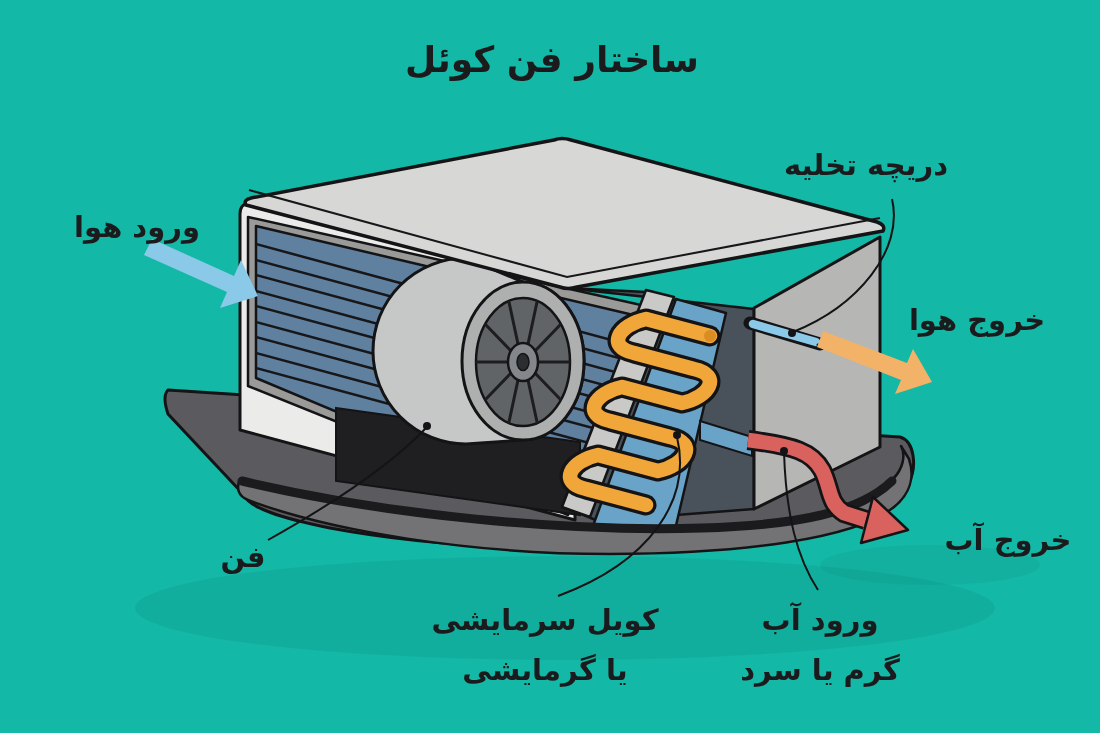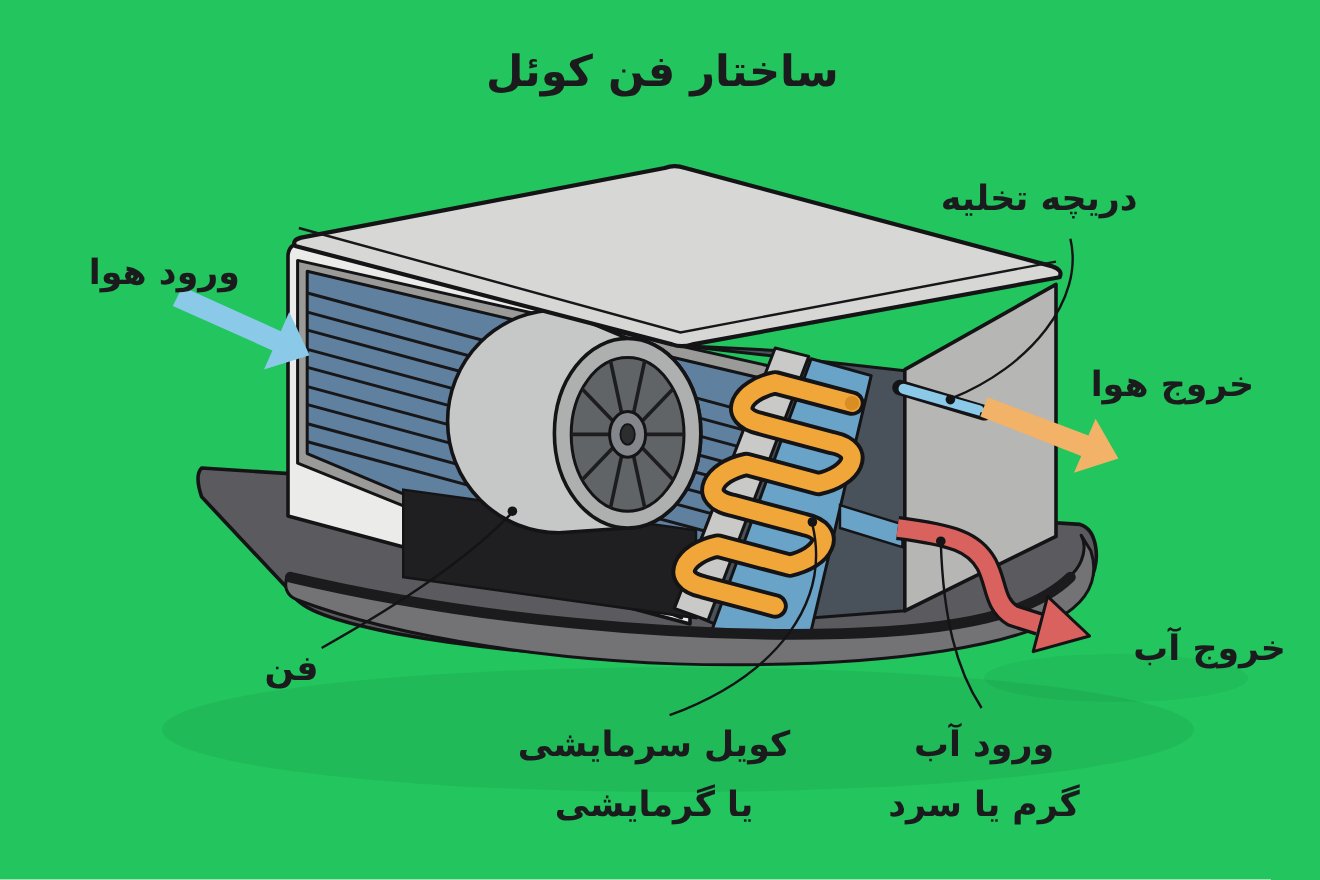--- a/index.html
+++ b/index.html
@@ -1,16 +1,16 @@
 <!DOCTYPE html>
 <html><head>
 <meta charset="utf-8">
 <style>
   html,body{margin:0;padding:0;background:#f6f4ef;}
-  .stage{position:relative;width:1100px;height:733px;background:#22c55e;overflow:hidden;}
+  .stage{position:relative;width:1100px;height:733px;background:#14b8a6;overflow:hidden;}
   svg{display:block;}
   text{font-family:"DejaVu Sans",sans-serif;font-weight:bold;fill:#1b1b1d;}
   .title-text{font-size:36px;}
   .label-text{font-size:29px;}
 </style>
 </head>
 <body>
 
 <div class="stage">
 <svg width="1100" height="733" viewBox="0 0 1100 733">

